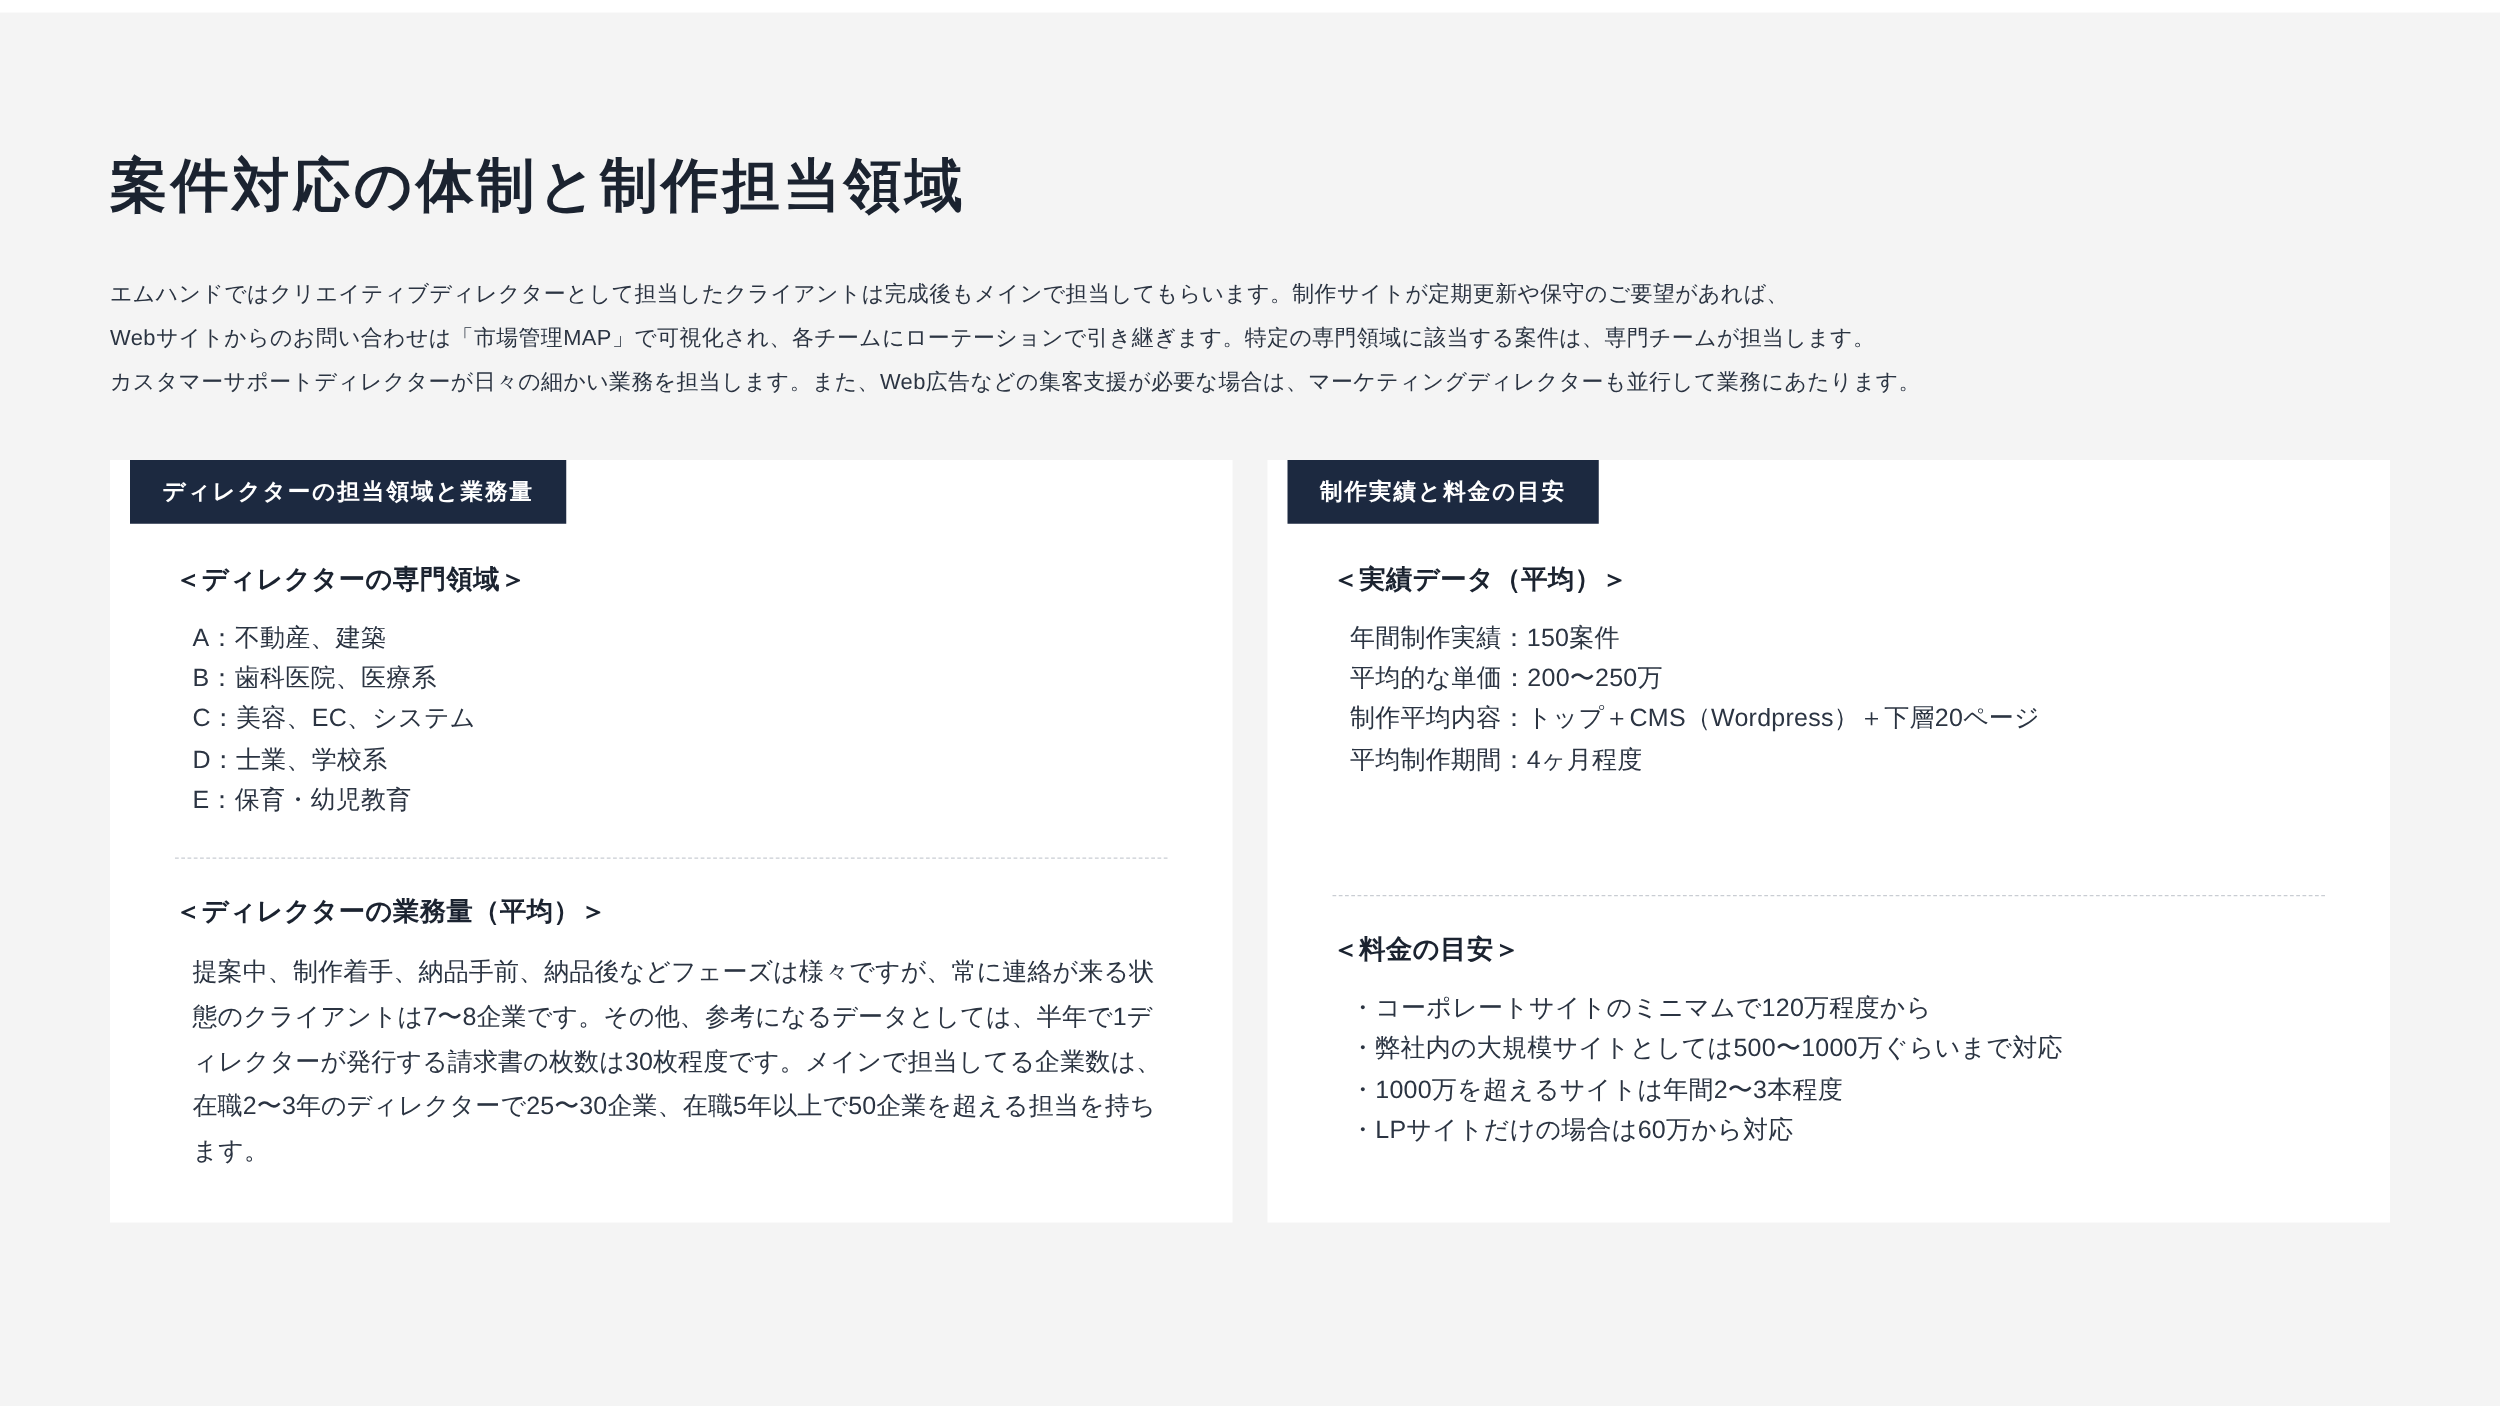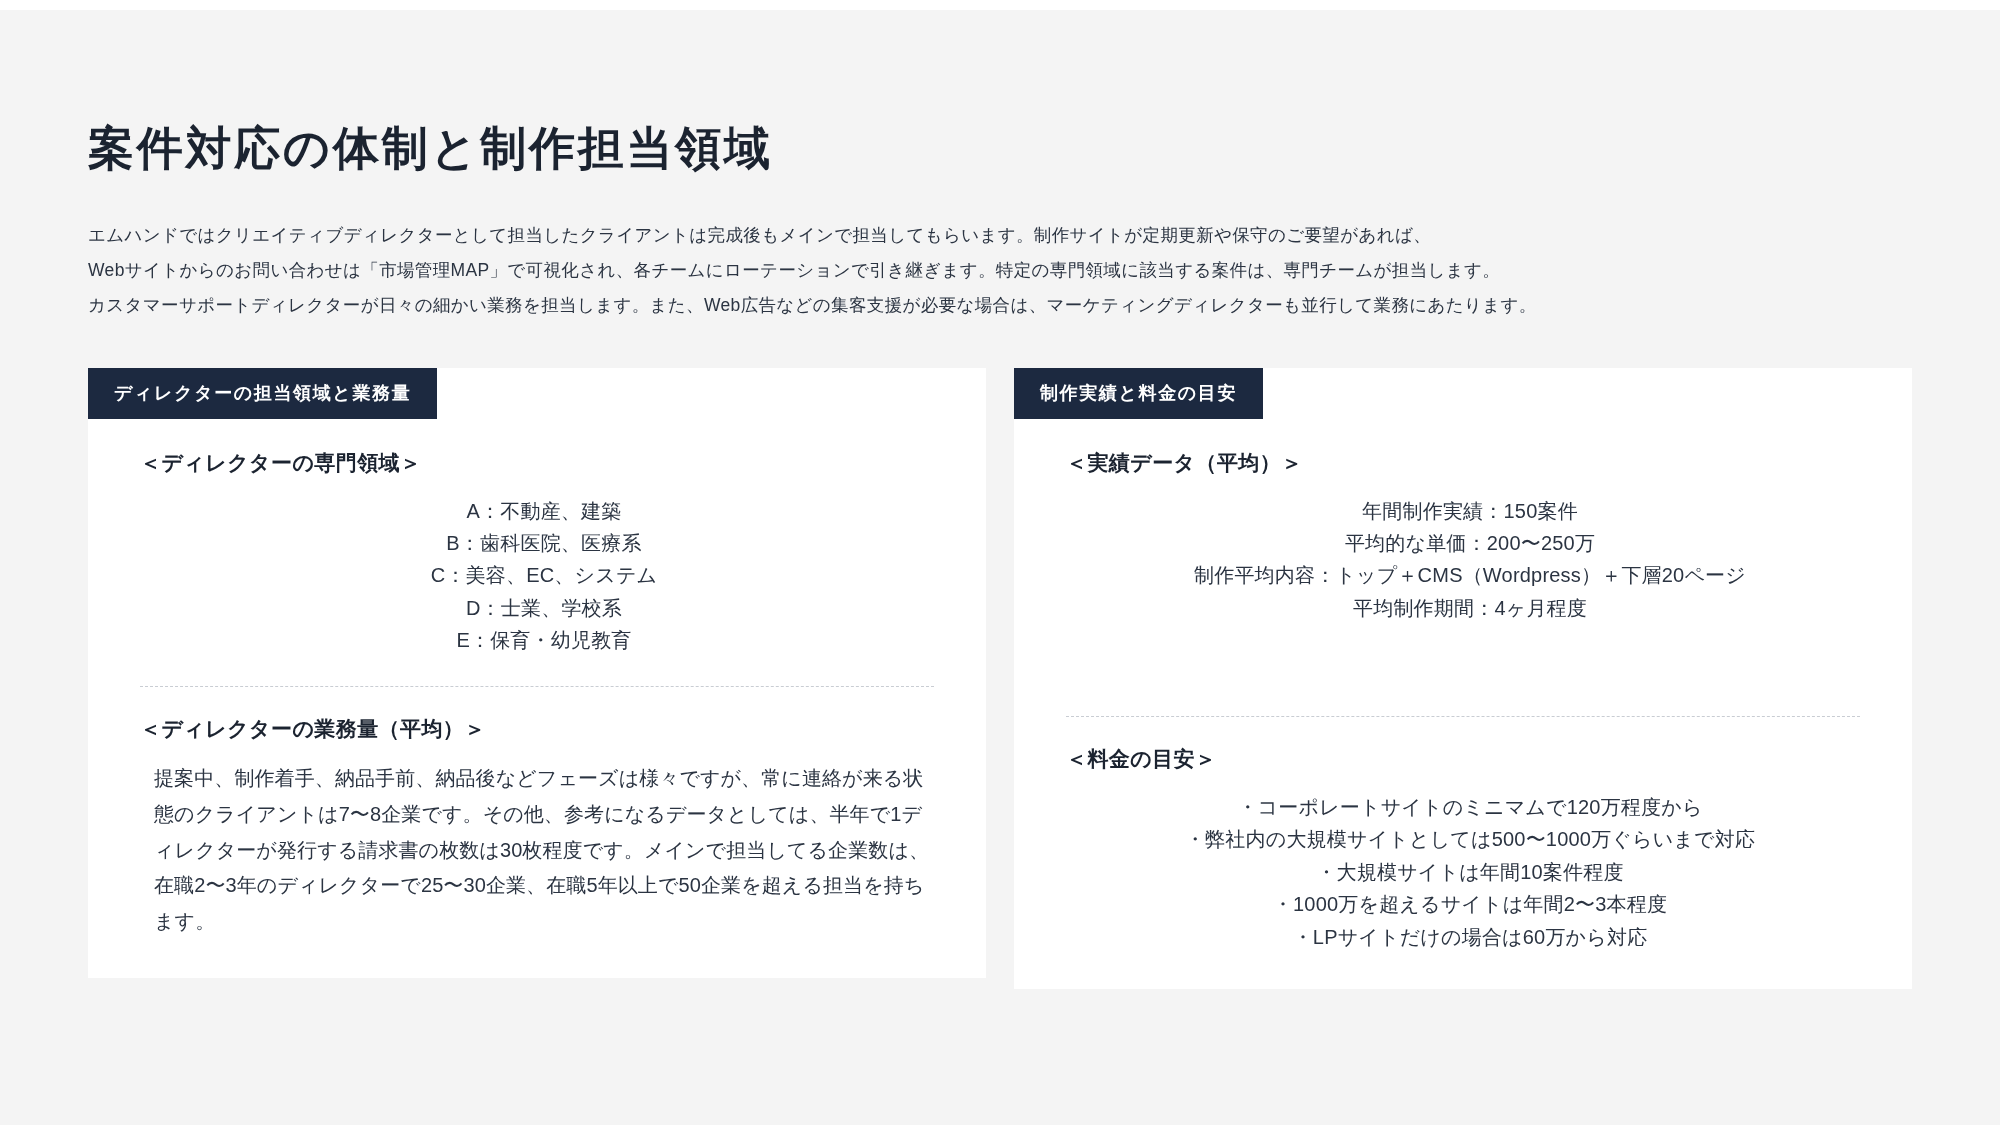--- a/index.html
+++ b/index.html
@@ -68,37 +68,36 @@
     display: inline-block;
     background: #1c2940;
     color: #ffffff;
     font-size: 18px;
     font-weight: 700;
     letter-spacing: 0.09em;
     padding: 16px 26px 17px 26px;
     line-height: 1;
     position: relative;
     top: 0;
-    left: 0;
+    left: 16px;
   }
   .card-body {
     padding: 30px 52px 0 52px;
   }
   .sec-title {
     font-size: 21px;
     font-weight: 700;
     letter-spacing: 0.02em;
     color: #1b2330;
     margin: 0 0 18px 0;
   }
   .list {
     margin: 0;
     padding: 0;
     list-style: none;
-    text-align: center;
   }
   .list li {
     font-size: 20px;
     line-height: 1.62;
     letter-spacing: 0.01em;
     color: #2b3442;
     padding-left: 14px;
   }
   .divider {
     border: 0;
@@ -168,21 +167,20 @@
           </ul>
 
           <div class="spacer-tall"></div>
 
           <hr class="divider">
 
           <div class="sec-title">＜料金の目安＞</div>
           <ul class="list bullets">
             <li>・コーポレートサイトのミニマムで120万程度から</li>
             <li>・弊社内の大規模サイトとしては500〜1000万ぐらいまで対応</li>
-            <li>・大規模サイトは年間10案件程度</li>
             <li>・1000万を超えるサイトは年間2〜3本程度</li>
             <li>・LPサイトだけの場合は60万から対応</li>
           </ul>
         </div>
       </div>
 
     </div>
   </div>
 </div>
 

